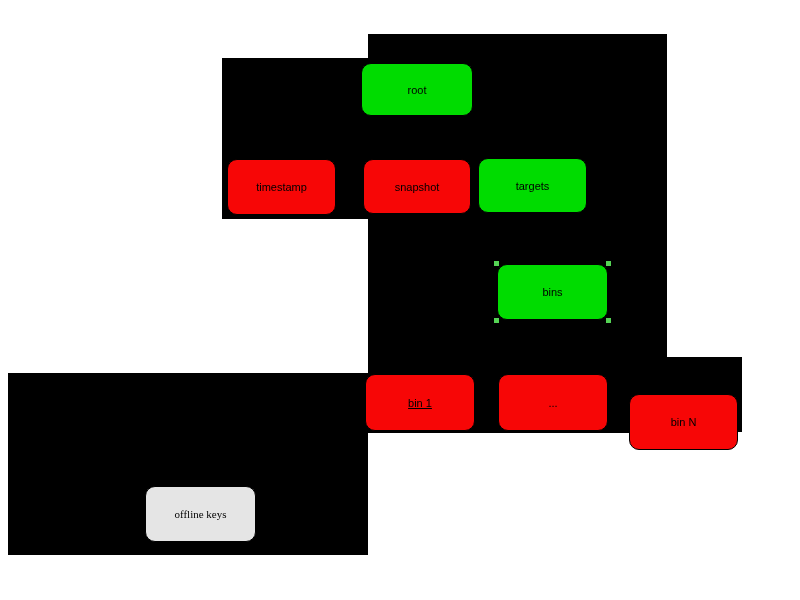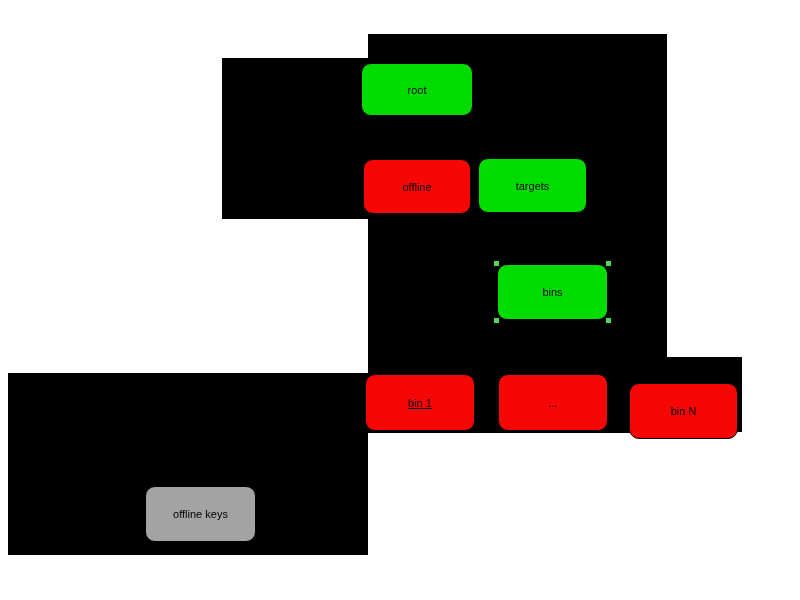--- a/index.html
+++ b/index.html
@@ -38,21 +38,21 @@
     white-space: nowrap;
   }
 
   #node-root         { left: 361px; top: 63px;  width: 112px; height: 53px; }
   #node-timestamp    { left: 227px; top: 159px; width: 109px; height: 56px; }
   #node-snapshot     { left: 363px; top: 159px; width: 108px; height: 55px; }
   #node-targets      { left: 478px; top: 158px; width: 109px; height: 55px; }
   #node-bins         { left: 497px; top: 264px; width: 111px; height: 56px; }
   #node-bin-1        { left: 365px; top: 374px; width: 110px; height: 57px; text-decoration: underline; }
   #node-bin-ellipsis { left: 498px; top: 374px; width: 110px; height: 57px; }
-  #node-bin-n        { left: 629px; top: 383px; width: 109px; height: 56px; }
+  #node-bin-n        { left: 629px; top: 394px; width: 109px; height: 56px; }
   #node-online-keys  { left: 18px;  top: 488px; width: 110px; height: 55px; }
   #node-offline-keys { left: 145px; top: 486px; width: 111px; height: 56px; }
 
   
   .handle {
     position: absolute;
     width: 5px;
     height: 5px;
     background: #55d455;
   }
@@ -68,23 +68,26 @@
 
   <div class="panel" id="panel-main" style="background-color: rgb(0, 0, 0);"></div>
   <div class="panel" id="panel-extension" style="background-color: rgb(0, 0, 0);"></div>
   <div class="panel" id="panel-left" style="background-color: rgb(0, 0, 0);"></div>
   <div class="panel" id="panel-bottom" style="background-color: rgb(0, 0, 0);"></div>
 
   <div class="node" id="node-root" style="background-color: rgb(0, 220, 0);">
     <span class="label">root</span>
   </div>
 
+  <div class="node" id="node-timestamp" style="background-color: rgb(247, 6, 6);">
+    <span class="label">timestamp</span>
+  </div>
 
   <div class="node" id="node-snapshot" style="background-color: rgb(247, 6, 6);">
-    <span class="label">offline</span>
+    <span class="label">snapshot</span>
   </div>
 
   <div class="node" id="node-targets" style="background-color: rgb(0, 220, 0);">
     <span class="label">targets</span>
   </div>
 
   <div class="node" id="node-bins" style="background-color: rgb(0, 220, 0);">
     <span class="handle tl"></span>
     <span class="handle tr"></span>
     <span class="handle bl"></span>
@@ -98,17 +101,17 @@
 
   <div class="node" id="node-bin-ellipsis" style="background-color: rgb(247, 6, 6);">
     <span class="label">...</span>
   </div>
 
   <div class="node" id="node-bin-n" style="background-color: rgb(247, 6, 6);">
     <span class="label">bin N</span>
   </div>
 
 
-  <div class="node" id="node-offline-keys" style="background-color: #a3a3a3;">
+  <div class="node" id="node-offline-keys" style="background-color: #e5e5e5; font-family: Liberation Serif, serif;">
     <span class="label">offline keys</span>
   </div>
 
 </div>
 
 </body></html>

